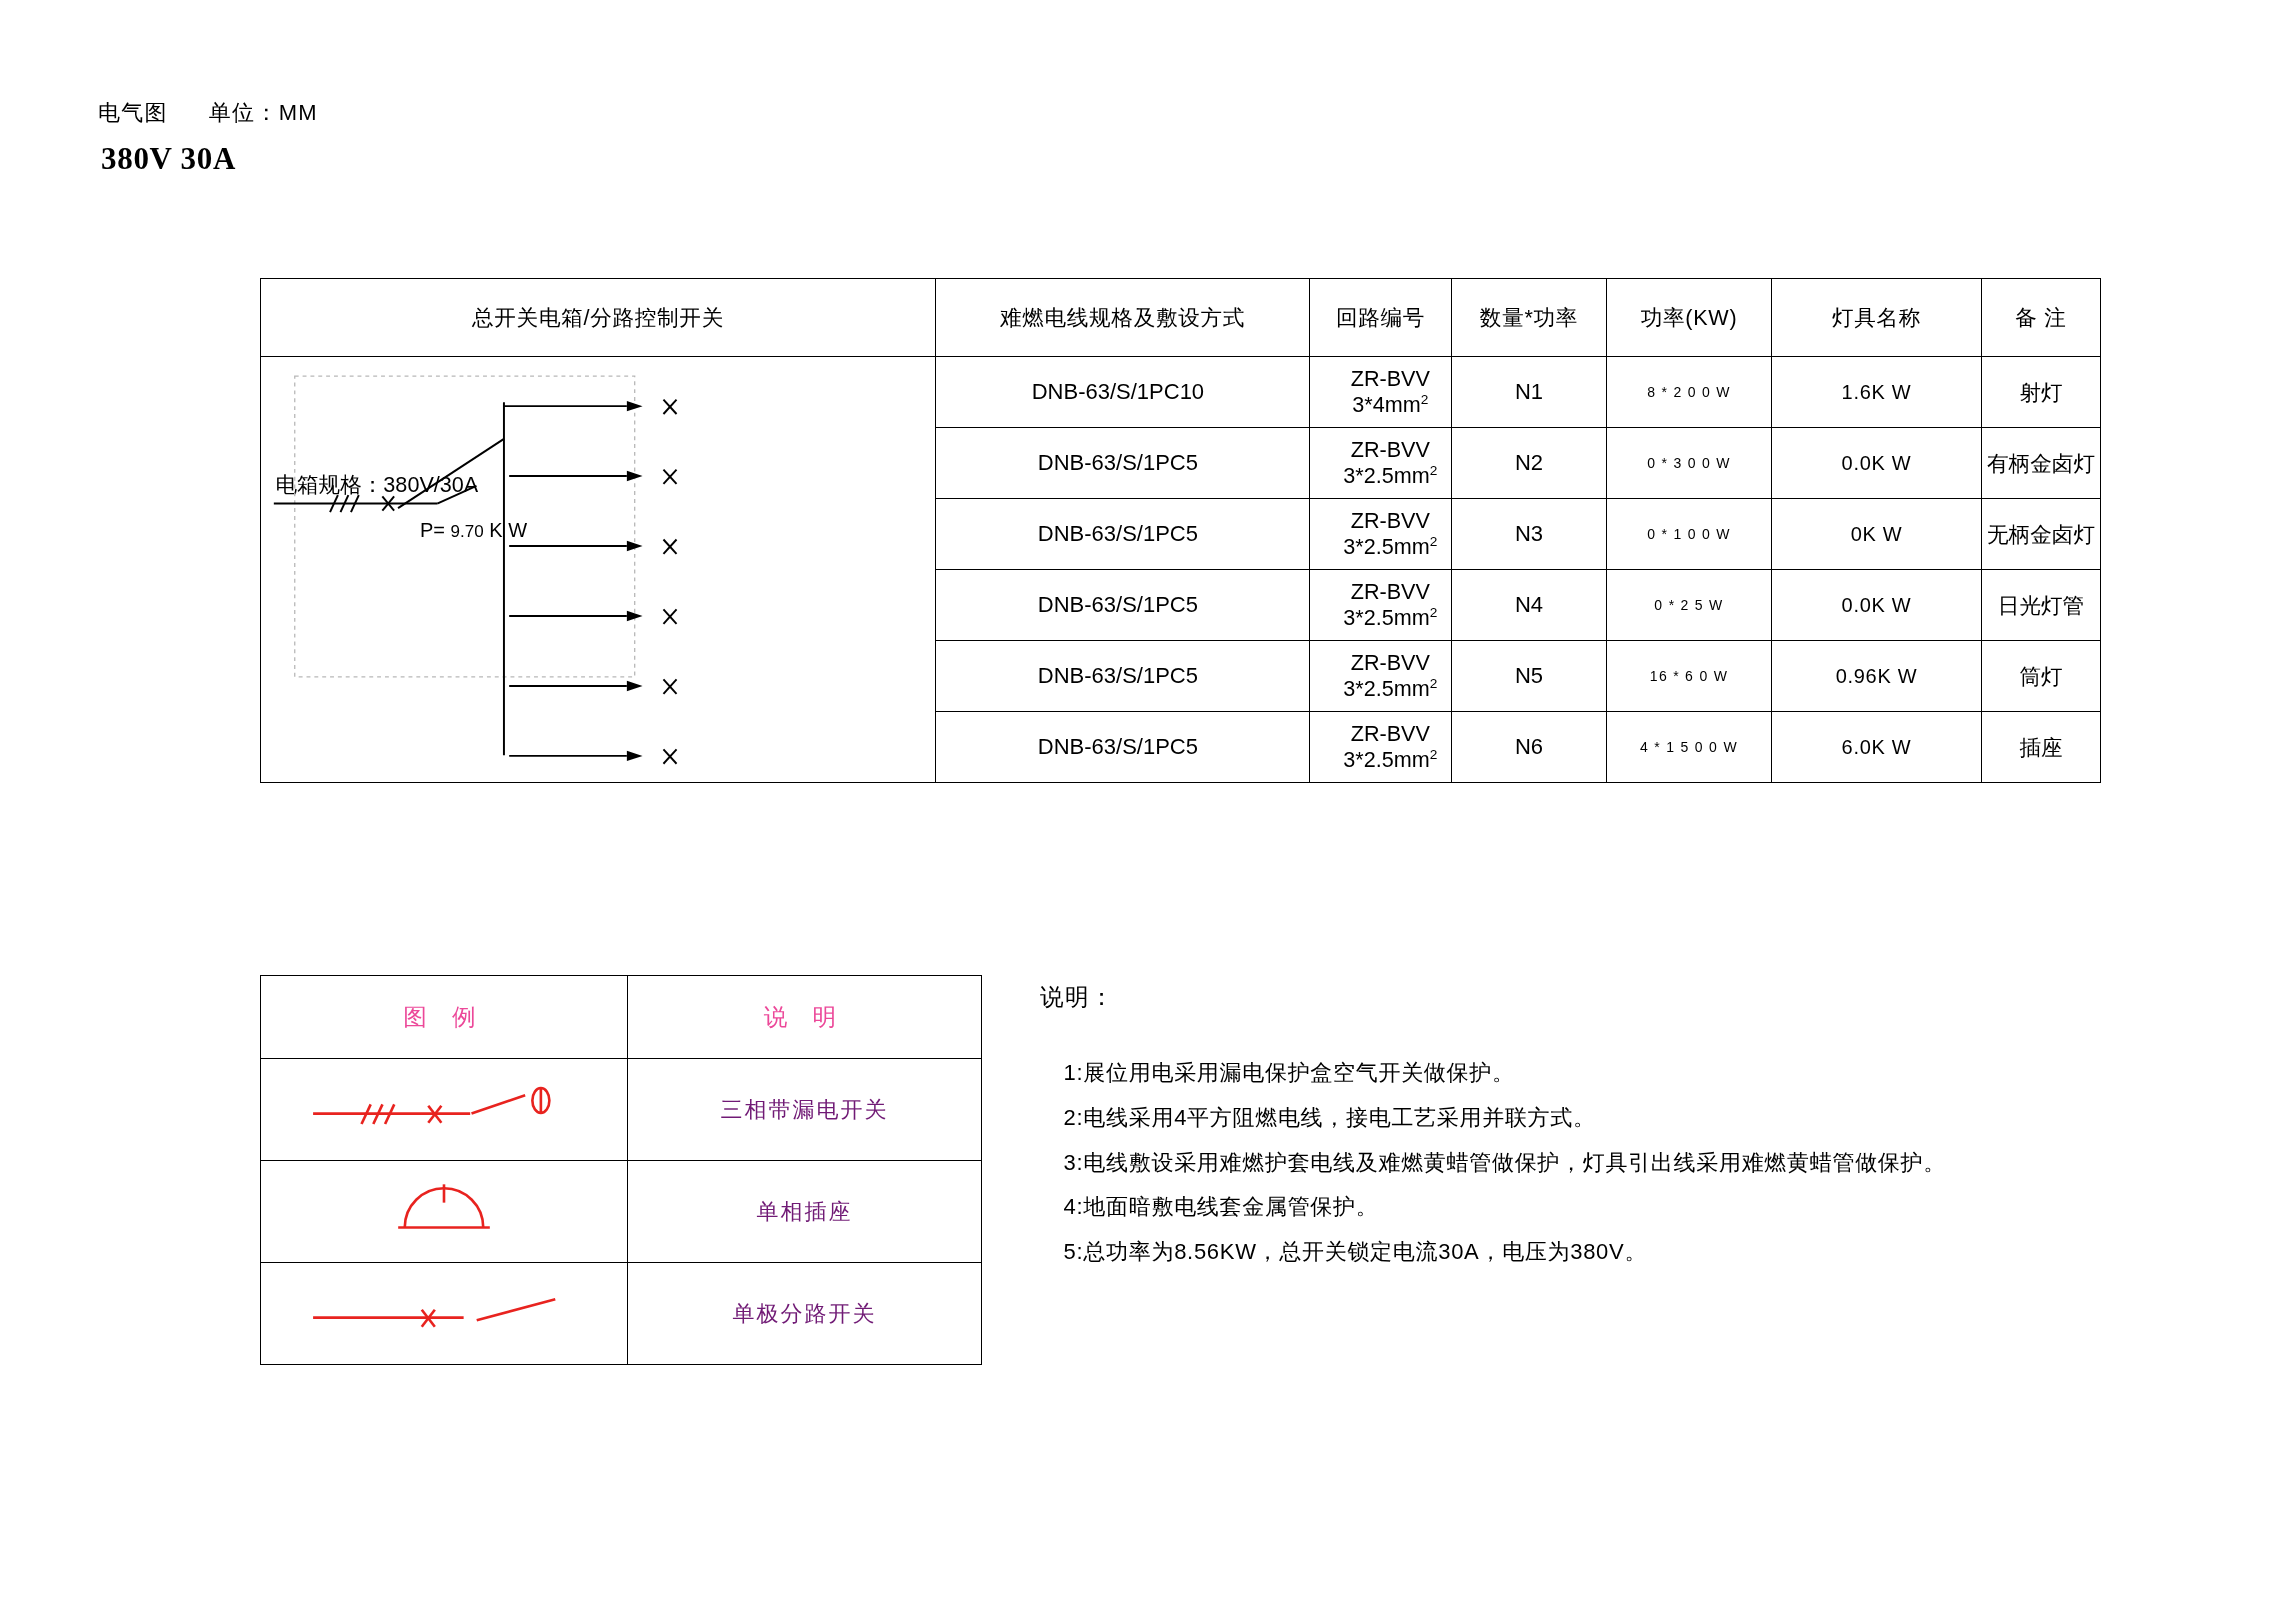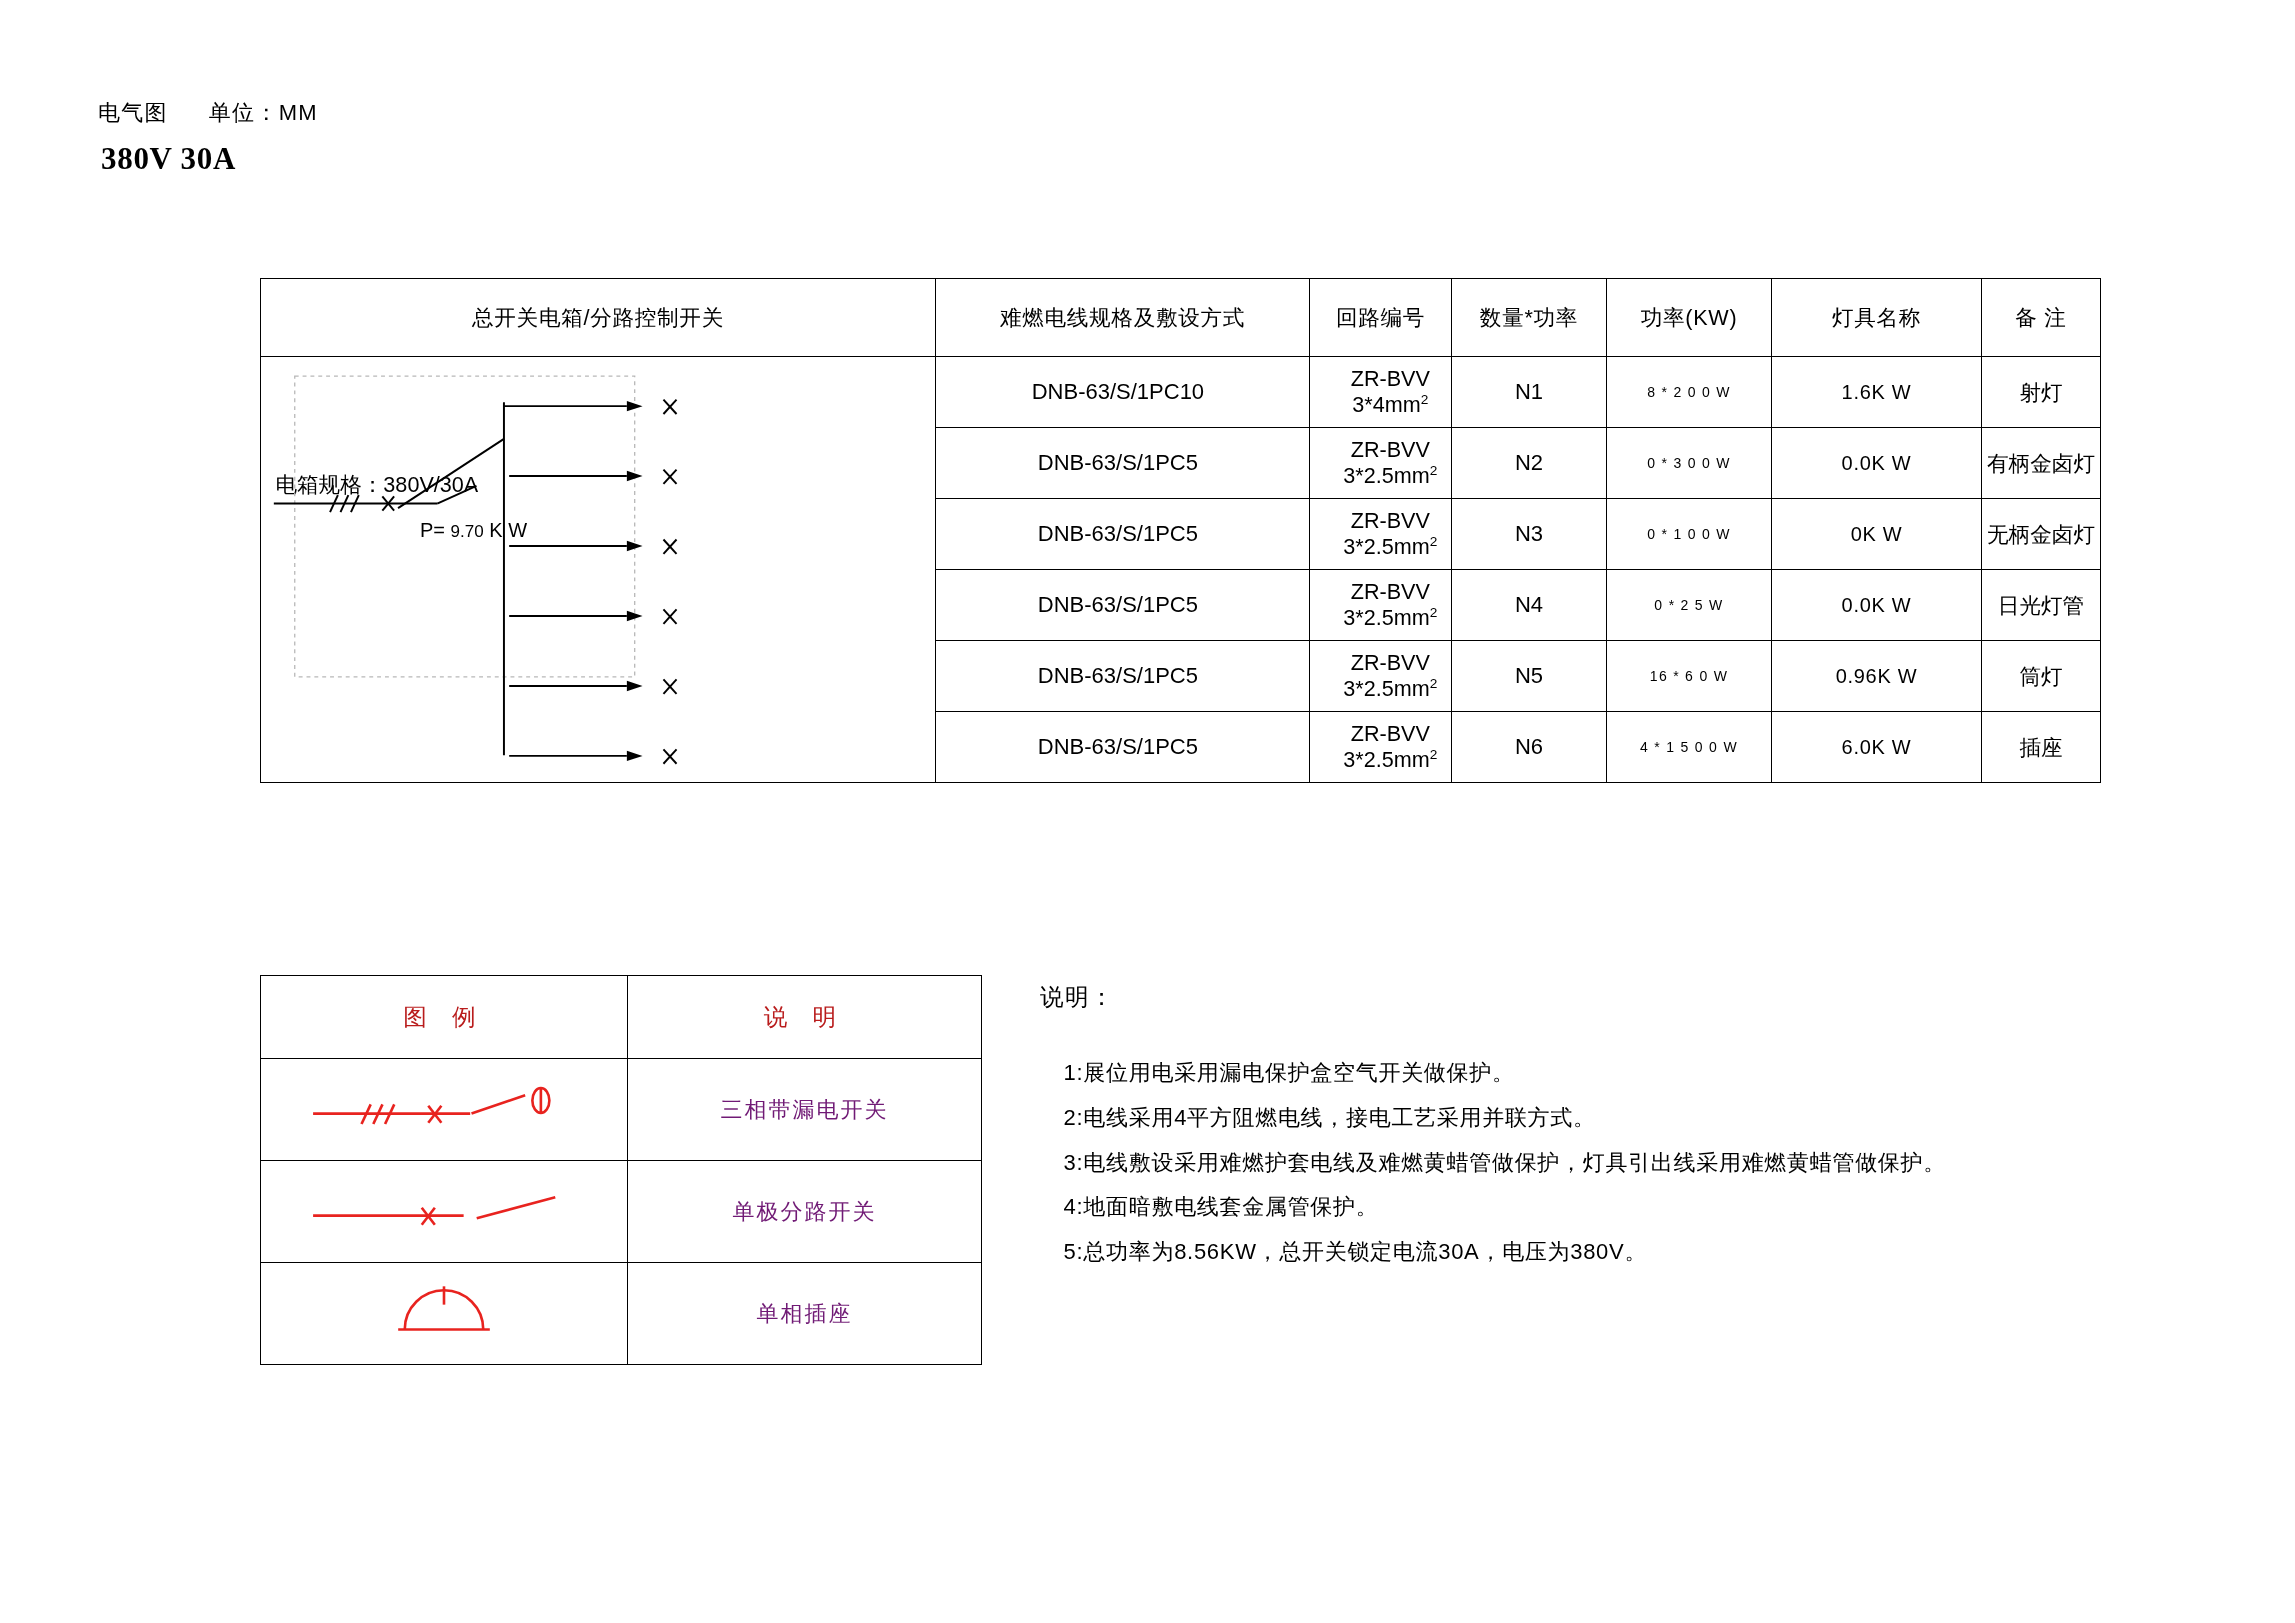--- a/index.html
+++ b/index.html
@@ -111,21 +111,21 @@
   }
   #legend-table td, #legend-table th {
     border: 1.3px solid #000;
     height: 101px;
     text-align: center;
     vertical-align: middle;
     padding: 0;
     font-weight: normal;
   }
   #legend-table th {
-    color: #b91c1c;
+    color: #ec4899;
     font-size: 23.6px;
     letter-spacing: 9.2px;
     height: 82px;
   }
   #legend-table td.desc {
     color: #701a75;
     font-size: 22px;
     letter-spacing: 2px;
   }
   .sym-cell { position: relative; }
@@ -312,43 +312,43 @@
             <line x1="262" y1="62" x2="344" y2="34"></line>
             <ellipse cx="368" cy="42" rx="13" ry="19"></ellipse>
             <line x1="368" y1="24" x2="368" y2="62"></line>
           </g>
         </svg>
       </td>
       <td class="desc">三相带漏电开关</td>
     </tr>
     <tr>
       <td class="sym-cell">
+        <svg width="288" height="79" viewBox="0 0 440 120">
+          <g stroke="#e8231f" stroke-width="4" fill="none">
+            <line x1="220" y1="20" x2="220" y2="48"></line>
+            <path d="M160 86 A60 60 0 0 1 280 86"></path>
+            <line x1="150" y1="86" x2="290" y2="86"></line>
+          </g>
+        </svg>
+      </td>
+      <td class="desc">单相插座</td>
+    </tr>
+    <tr>
+      <td class="sym-cell">
         <svg width="288" height="72" viewBox="0 0 440 110">
           <g stroke="#e8231f" stroke-width="4" fill="none">
             <line x1="20" y1="62" x2="250" y2="62"></line>
             <line x1="186" y1="50" x2="206" y2="76"></line>
             <line x1="206" y1="50" x2="186" y2="76"></line>
             <line x1="270" y1="66" x2="390" y2="34"></line>
           </g>
         </svg>
       </td>
       <td class="desc">单极分路开关</td>
     </tr>
-    <tr>
-      <td class="sym-cell">
-        <svg width="288" height="79" viewBox="0 0 440 120">
-          <g stroke="#e8231f" stroke-width="4" fill="none">
-            <line x1="220" y1="20" x2="220" y2="48"></line>
-            <path d="M160 86 A60 60 0 0 1 280 86"></path>
-            <line x1="150" y1="86" x2="290" y2="86"></line>
-          </g>
-        </svg>
-      </td>
-      <td class="desc">单相插座</td>
-    </tr>
   </tbody>
 </table>
 
 <div id="notes">
   <div class="notes-title">说明：</div>
   <div class="note">1:展位用电采用漏电保护盒空气开关做保护。</div>
   <div class="note">2:电线采用4平方阻燃电线，接电工艺采用并联方式。</div>
   <div class="note">3:电线敷设采用难燃护套电线及难燃黄蜡管做保护，灯具引出线采用难燃黄蜡管做保护。</div>
   <div class="note">4:地面暗敷电线套金属管保护。</div>
   <div class="note">5:总功率为8.56KW，总开关锁定电流30A，电压为380V。</div>

